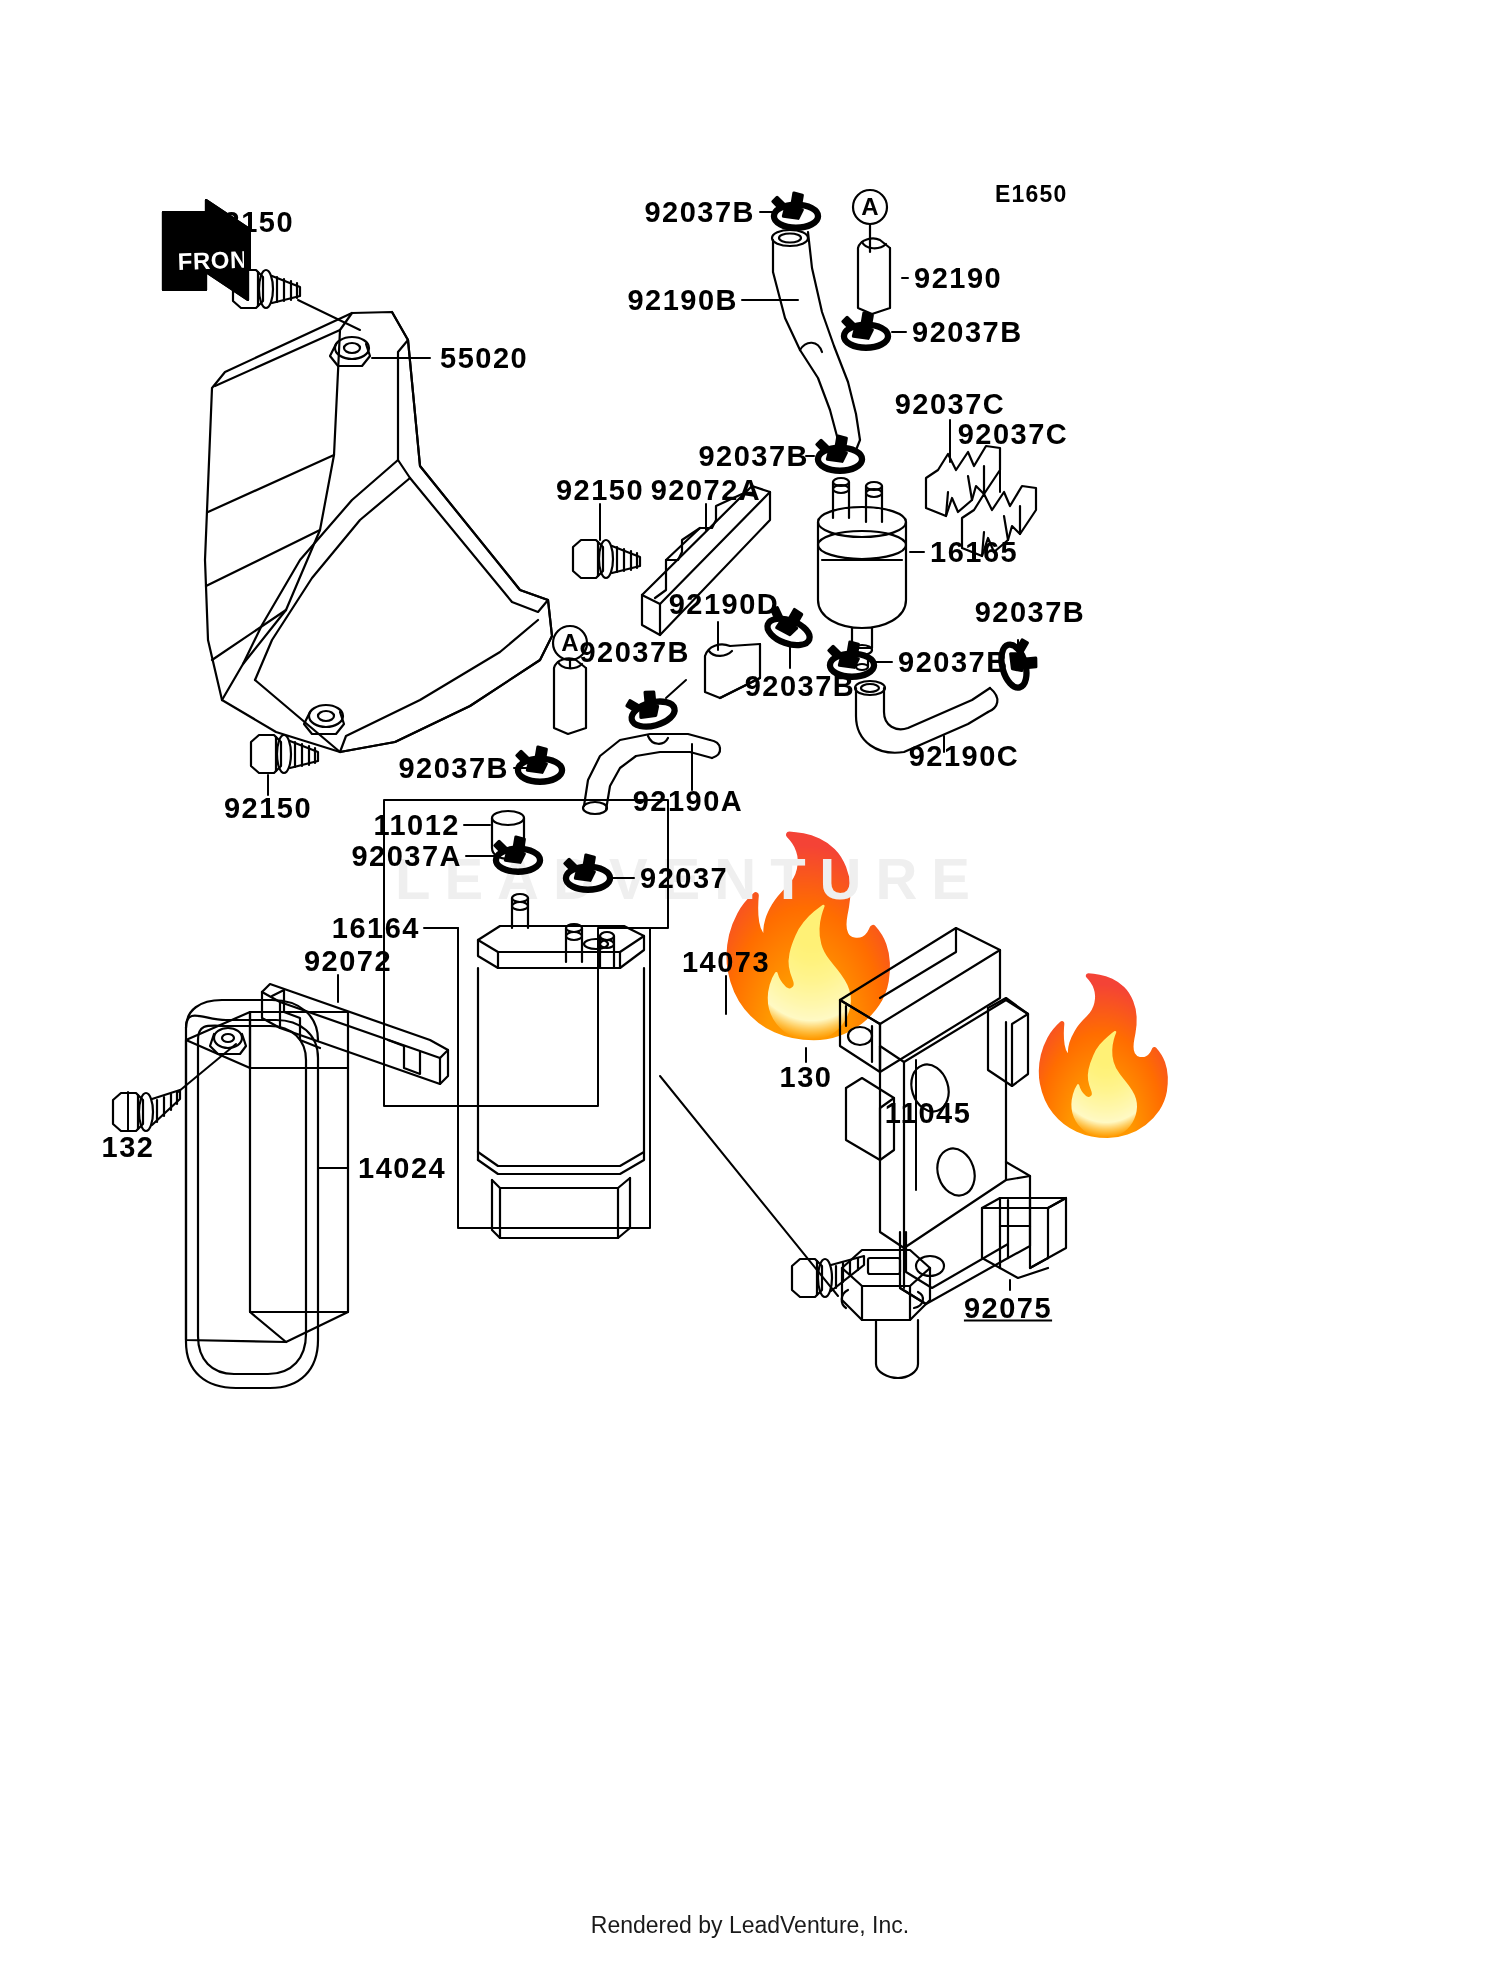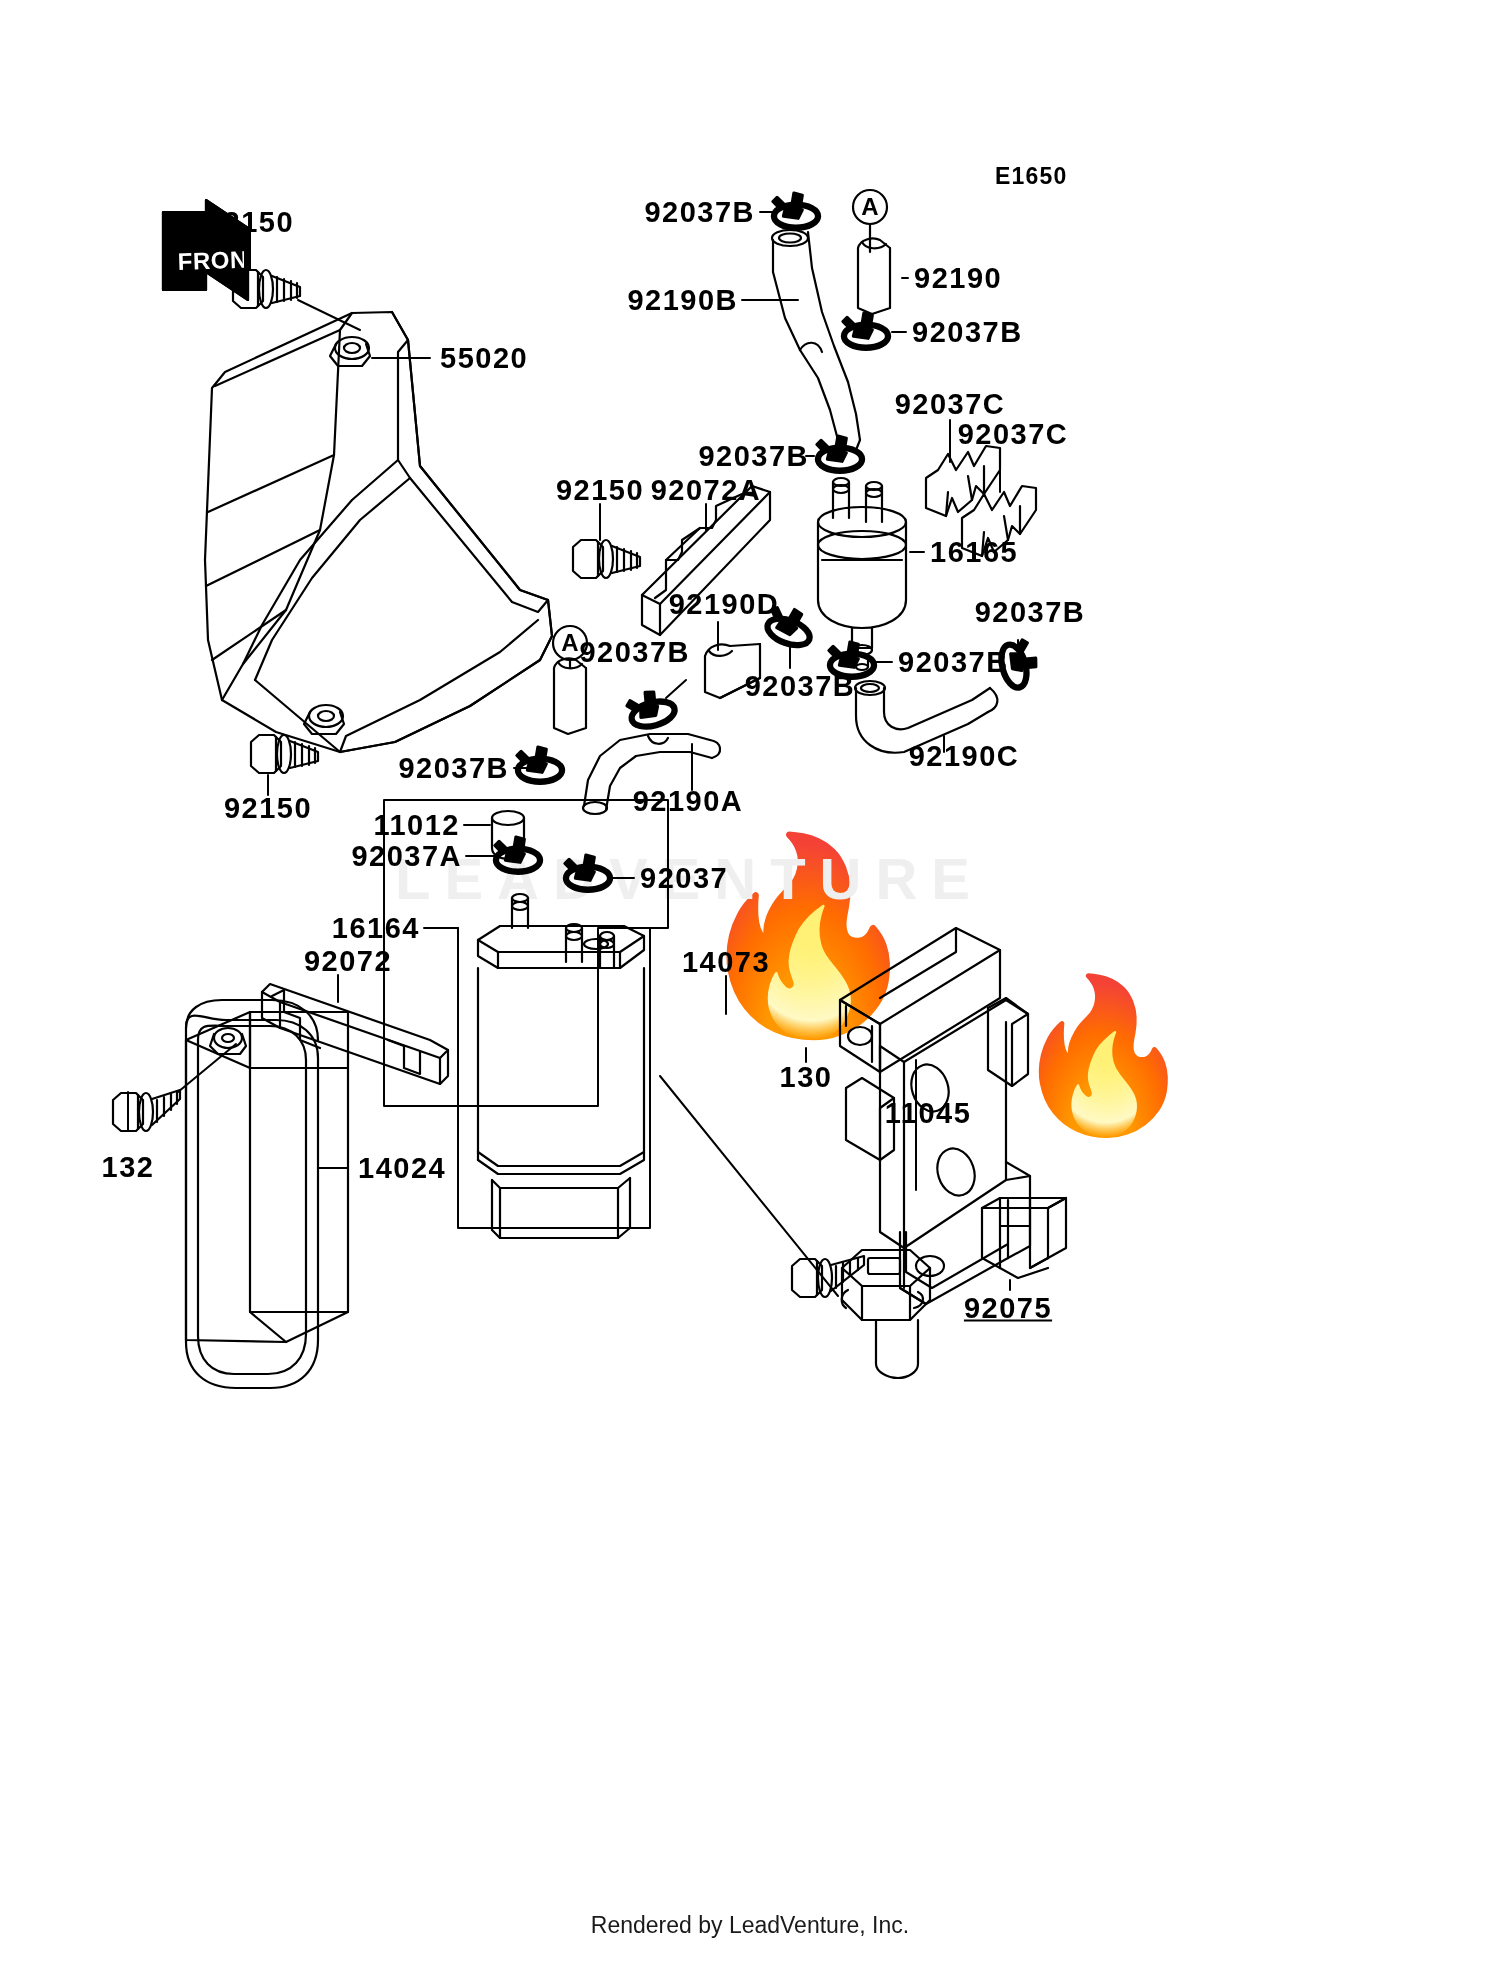--- a/index.html
+++ b/index.html
@@ -530,30 +530,30 @@
   <div class="lbl r" style="left:509px;top:768px;">92037B</div>
   <div class="lbl c" style="left:688px;top:801px;text-align:right;">92190A</div>
   <div class="lbl r" style="left:460px;top:825px;">11012</div>
   <div class="lbl r" style="left:462px;top:856px;">92037A</div>
   <div class="lbl l" style="left:640px;top:878px;">92037</div>
   <div class="lbl r" style="left:420px;top:928px;">16164</div>
   <div class="lbl c" style="left:348px;top:961px;">92072</div>
   <div class="lbl c" style="left:726px;top:962px;">14073</div>
   <div class="lbl c" style="left:806px;top:1077px;">130</div>
   <div class="lbl c" style="left:928px;top:1113px;">11045</div>
-  <div class="lbl c" style="left:128px;top:1147px;margin-top:20px;">132</div>
+  <div class="lbl c" style="left:128px;top:1147px;">132</div>
   <div class="lbl l" style="left:358px;top:1168px;">14024</div>
   <div class="lbl c" style="left:1008px;top:1308px;text-decoration:underline;">92075</div>
 
   <div class="frontbox" style="left:172px;top:222px;width:72px;height:62px;">
     <svg viewBox="0 0 72 62" width="72" height="62">
       <text x="6" y="48" transform="rotate(-2 6 48)" font-family="Liberation Sans, sans-serif" font-size="24" font-weight="bold" fill="#ffffff" letter-spacing="0.5" id="front-text">FRONT</text>
     </svg>
   </div>
 
   <div class="lbl c" style="left:870px;top:207px;font-size:24px;letter-spacing:0;">A</div>
   <div class="lbl c" style="left:570px;top:643px;font-size:24px;letter-spacing:0;">A</div>
 
-  <div class="code" style="left:995px;top:163px;">E1650</div>
+  <div class="code" style="left:995px;top:181px;">E1650</div>
 
   <div class="footer" style="top:1912px;">Rendered by LeadVenture, Inc.</div>
 
 </div>
 
 </body></html>

